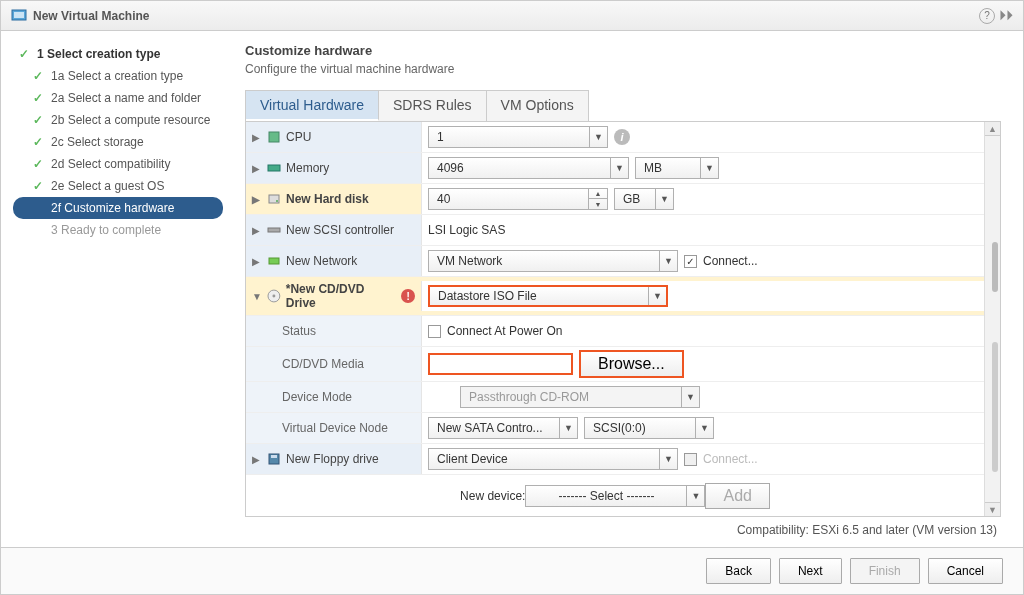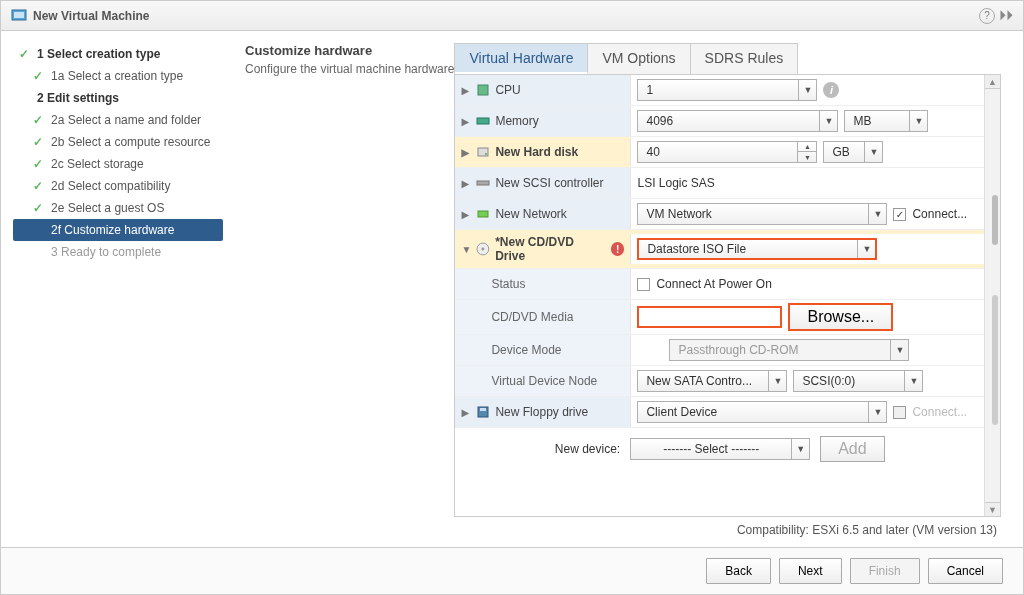--- a/index.html
+++ b/index.html
@@ -9,24 +9,24 @@
 .titlebar-icon { width: 16px; height: 16px; margin-right: 6px; }
 .titlebar-text { font-weight: bold; color: #555; flex: 1; }
 .titlebar-controls { display: flex; gap: 4px; align-items: center; }
 .help-icon { width: 16px; height: 16px; border: 1px solid #aaa; border-radius: 50%; display: flex; align-items: center; justify-content: center; font-size: 10px; color: #777; cursor: pointer; }
 .arrow-c { font-size: 14px; color: #888; cursor: pointer; }
 .body { flex: 1; display: flex; overflow: hidden; }
 .sidebar { width: 230px; background: #fff; padding: 12px 8px 12px 12px; }
 .sidebar-item { padding: 4px 6px; font-size: 12px; color: #555; display: flex; align-items: center; gap: 6px; min-height: 22px; }
 .sidebar-item.major { font-weight: bold; color: #333; }
 .sidebar-item.sub { padding-left: 20px; color: #555; }
-.sidebar-item.active { background: #2d5c8d; color: #fff; border-radius: 2px; }
+.sidebar-item.active { background: #2d5c8d; color: #fff; border-radius: 10px; }
 .check { color: #5cb85c; font-weight: bold; font-size: 12px; width: 12px; }
 .no-check { width: 12px; }
-.content { flex: 1; padding: 12px 22px 8px 14px; overflow: hidden; display: flex; flex-direction: row; }
+.content { flex: 1; padding: 12px 22px 8px 14px; overflow: hidden; display: flex; flex-direction: column; }
 .content-header { margin-bottom: 14px; }
 .content-title { font-weight: bold; color: #444; font-size: 13px; margin-bottom: 4px; }
 .content-sub { color: #666; font-size: 12px; }
 .tabs { display: flex; border: 1px solid #ccc; border-bottom: none; width: fit-content; background: #f4f4f4; }
 .tab { padding: 6px 14px; border-right: 1px solid #ccc; color: #555; cursor: pointer; font-size: 14px; }
 .tab:last-child { border-right: none; }
 .tab.active { background: #d6e4f2; color: #2d5c8d; border-bottom: 2px solid #fff; }
 .hw-panel { border: 1px solid #ccc; flex: 1; overflow: hidden; display: flex; }
 .hw-scroll { flex: 1; overflow-y: auto; }
 .hw-scrollbar-visual { width: 16px; background: #f2f2f2; border-left: 1px solid #ddd; position: relative; }
@@ -51,21 +51,21 @@
 .spinner-btns span { font-size:7px; width:18px; text-align:center; height:50%; display:flex; align-items:center; justify-content:center; color:#555; }
 .spinner-btns span:first-child { border-bottom:1px solid #b0b0b0; }
 .text-input { border: 1px solid #b0b0b0; height: 22px; padding: 0 6px; font-size: 12px; background: #fff; }
 .text-input.error { border: 2px solid #e52; }
 .btn-small { border: 1px solid #aaa; background: linear-gradient(#fff,#eee); padding: 3px 17px; font-size: 16px; cursor: pointer; }
 .btn-small.error { border: 2px solid #e52; }
 .info-icon { width:16px; height:16px; background:#bbb; color:#fff; border-radius:50%; display:inline-flex; align-items:center; justify-content:center; font-size:11px; font-weight:bold; font-style:italic; }
 .error-badge { width:14px; height:14px; background:#d9534f; color:#fff; border-radius:50%; display:inline-flex; align-items:center; justify-content:center; font-size:10px; font-weight:bold; }
 .checkbox-visual { width:13px; height:13px; border:1px solid #999; background:#fff; display:inline-flex; align-items:center; justify-content:center; font-size:10px; color:#333; }
 .checkbox-visual.disabled { background:#f0f0f0; }
-.new-device-row { display: flex; justify-content: center; align-items: center; gap: 10px; padding: 8px; }
+.new-device-row { display: flex; justify-content: center; align-items: center; padding: 8px; }
 .compat-row { text-align: right; padding: 6px 4px 2px; color: #555; font-size: 12px; }
 .footer { border-top: 1px solid #ccc; padding: 10px 20px; display: flex; justify-content: flex-end; gap: 8px; background: #fafafa; }
 .footer-btn { border: 1px solid #aaa; background: linear-gradient(#fff,#eee); padding: 5px 18px; font-size: 12px; cursor: pointer; border-radius: 1px; }
 .footer-btn.disabled { color: #aaa; background: #f4f4f4; cursor: default; }
 .content-body { position:relative; flex:1; display:flex; flex-direction:column; overflow:hidden; }
 </style>
 </head>
 <body>
 
 <div class="window">
@@ -86,24 +86,20 @@
 
     <div class="sidebar">
       <div class="sidebar-item major">
           <span class="check">✓</span>
           <span>1  Select creation type</span>
         </div>
       <div class="sidebar-item sub">
           <span class="check">✓</span>
           <span>1a  Select a creation type</span>
         </div>
-      <div class="sidebar-item major">
-          <span class="no-check"></span>
-          <span>2  Edit settings</span>
-        </div>
       <div class="sidebar-item sub">
           <span class="check">✓</span>
           <span>2a  Select a name and folder</span>
         </div>
       <div class="sidebar-item sub">
           <span class="check">✓</span>
           <span>2b  Select a compute resource</span>
         </div>
       <div class="sidebar-item sub">
           <span class="check">✓</span>
@@ -129,22 +125,22 @@
 
     <div class="content">
       <div class="content-header">
         <div class="content-title">Customize hardware</div>
         <div class="content-sub">Configure the virtual machine hardware</div>
       </div>
 
       <div class="content-body">
         <div class="tabs">
           <div class="tab active">Virtual Hardware</div>
+          <div class="tab">SDRS Rules</div>
           <div class="tab">VM Options</div>
-          <div class="tab">SDRS Rules</div>
         </div>
 
         <div class="hw-panel">
           <div class="hw-scroll">
 
           <div class="hw-row">
             <div class="hw-label">
                   <span class="expand-arrow">▶</span>
                   <svg class="dev-icon" viewBox="0 0 14 14">
                     <rect x="2" y="2" width="10" height="10" fill="#6b8" stroke="#486"></rect>

